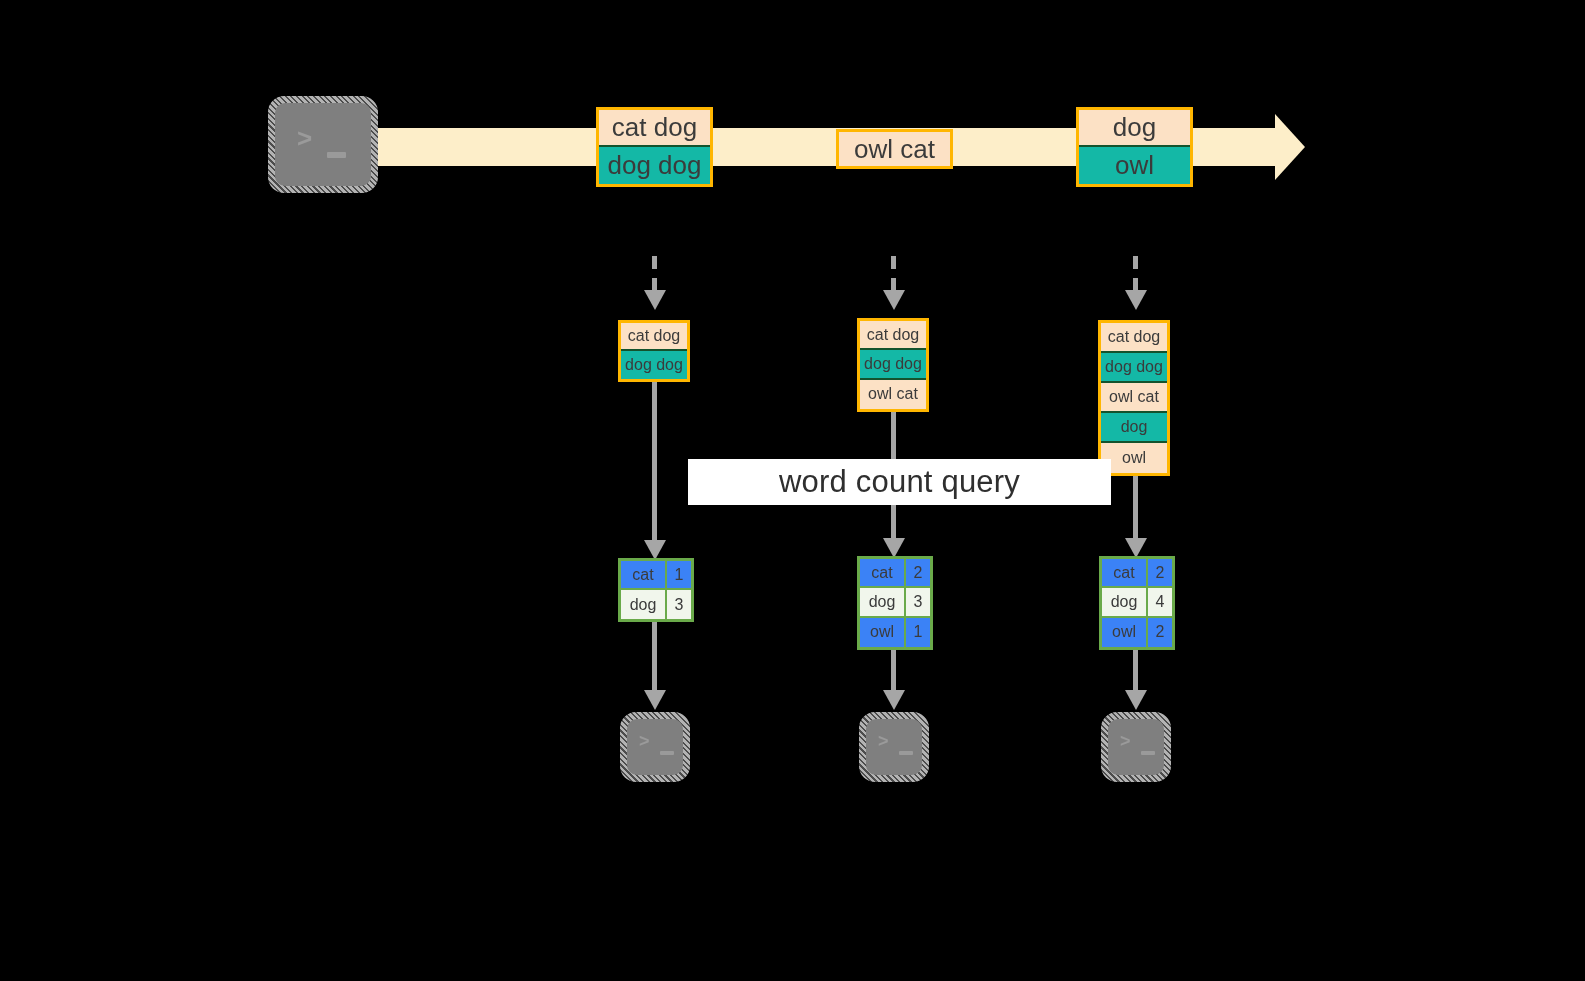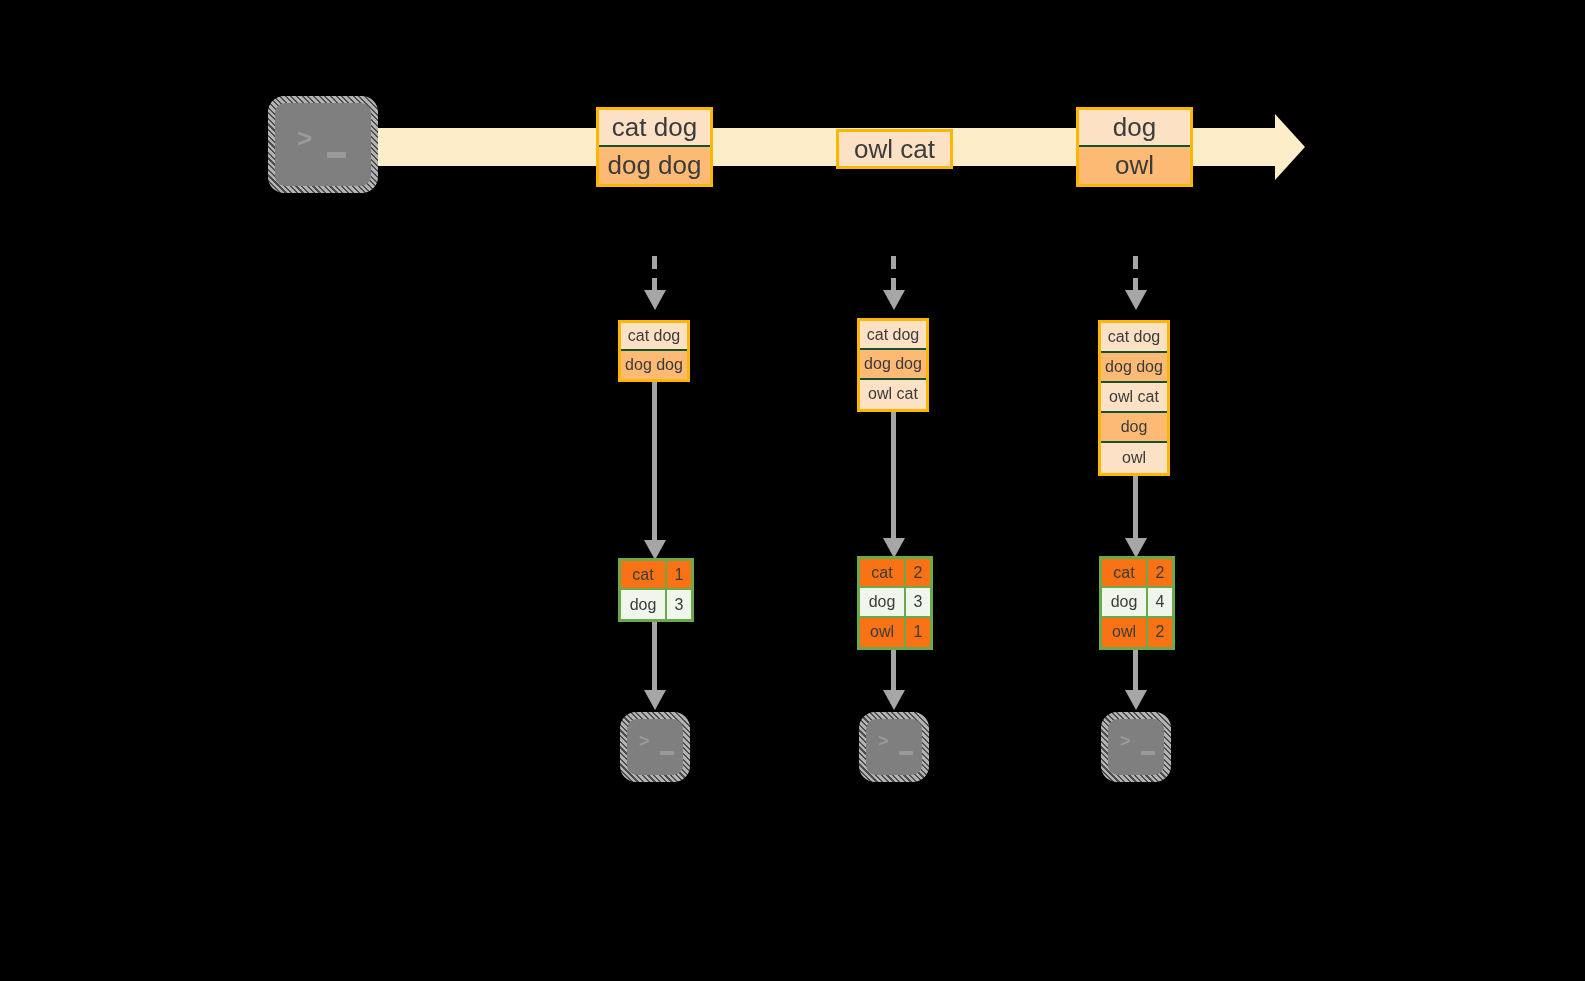--- a/index.html
+++ b/index.html
@@ -87,21 +87,21 @@
     box-sizing: border-box;
     display: flex;
     align-items: center;
     justify-content: center;
     color: #3b3b3b;
     white-space: nowrap;
     border-bottom: 2px solid #14532d;
   }
   .rec .cell:last-child { border-bottom: none; }
   .rec .cell.dark  { background: #fce1c5; }
-  .rec .cell.light { background: #fdba74; }
+  .rec .cell.light { background: #14b8a6; }
 
   .rec.big .cell  { font-size: 26px; height: 40px; }
   .rec.small .cell{ font-size: 16px; height: 30px; }
 
   
   .tbl {
     position: absolute;
     box-sizing: border-box;
     border: 3px solid #6aaa4a;
     background: #eef4e8;
@@ -119,21 +119,21 @@
   .tbl .row .v {
     box-sizing: border-box;
     display: flex;
     align-items: center;
     justify-content: center;
     font-size: 16px;
     color: #3b3b3b;
   }
   .tbl .row .k { width: 46px; border-right: 2px solid #6aaa4a; }
   .tbl .row .v { width: 24px; }
-  .tbl .row.a .k, .tbl .row.a .v { background: #f97316; }
+  .tbl .row.a .k, .tbl .row.a .v { background: #3b82f6; }
   .tbl .row.b .k, .tbl .row.b .v { background: #f1f6ec; }
 
   
   .vline {
     position: absolute;
     width: 5px;
     background: #a6a6a6;
   }
   .vdash {
     position: absolute;
@@ -293,14 +293,17 @@
   <div class="vline" style="left:1133px; top:650px; height:42px;"></div>
   <div class="vhead" style="left:1125px; top:690px;"></div>
 
   <div class="terminal" style="left:1101px; top:712px; width:70px; height:70px;">
     <div class="hatch"></div>
     <div class="inner"></div>
     <div class="prompt" style="left:12px; top:13px; font-size:18px;">&gt;</div>
     <div class="caret" style="left:33px; top:32px; width:14px; height:4px;"></div>
   </div>
 
+  <div class="banner" style="left:688px; top:459px; width:423px; height:46px;">
+    <span>word count query</span>
+  </div>
 
 </div>
 
 </body></html>

